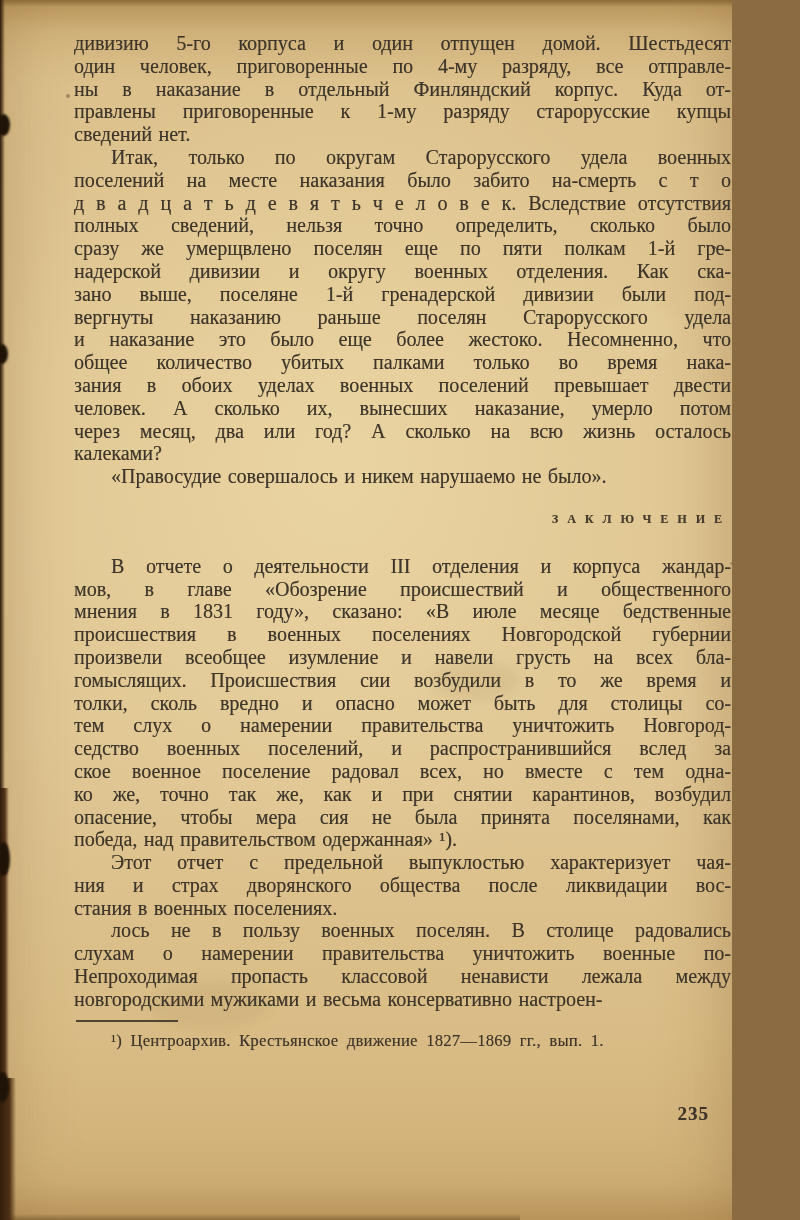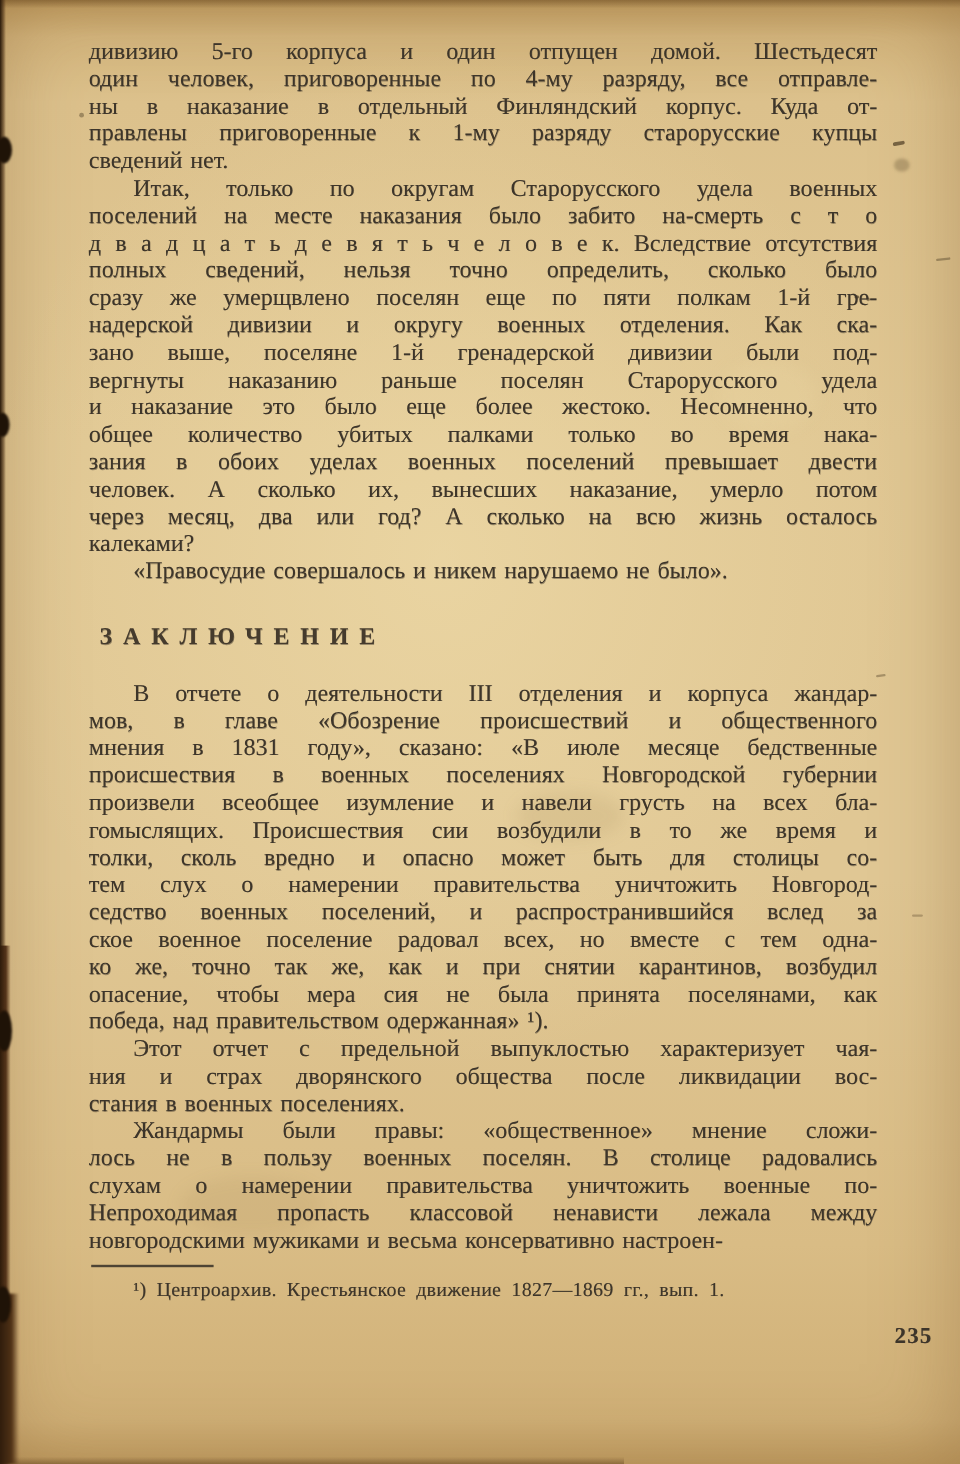--- a/index.html
+++ b/index.html
@@ -3,21 +3,21 @@
 <meta charset="utf-8">
 <style>
   html, body { margin: 0; padding: 0; }
   body {
     width: 800px; height: 1220px;
     font-family: "Liberation Serif", "DejaVu Serif", serif;
     background: #8a6b42;
   }
   .page {
     position: relative;
-    width: 800px; height: 1220px;
+    width: 732px; height: 1220px;
     overflow: hidden;
     background:
       radial-gradient(ellipse 70% 50% at 46% 38%, rgba(243,225,175,0.50), rgba(243,225,175,0) 70%),
       linear-gradient(180deg, #c3a063 0%, #d5b77f 2.5%, #dcc18c 7%, #e0c793 30%, #e0c794 60%, #d9bc85 85%, #d0b077 97%, #c5a266 100%);
     box-shadow: inset 0 0 70px rgba(125, 88, 42, 0.38);
   }
 
   
   .text-block {
     position: absolute;
@@ -31,26 +31,26 @@
   .para { margin: 0; }
   .line {
     text-align: justify;
     text-align-last: justify;
     white-space: normal;
   }
   .line.last { text-align-last: left; }
   .para.indent .line:first-child { text-indent: 37px; }
 
   .heading {
-    margin: 32px 0 24px 0;
-    font-size: 20px;
+    margin: 20px 0 24px 0;
+    font-size: 12px;
     font-weight: 700;
     letter-spacing: 9px;
     text-indent: 9px;
-    text-align: left;
+    text-align: right;
     color: #453b2d;
   }
 
   .footnote-sep {
     width: 102px; height: 0;
     border-top: 2px solid #4e4434;
     margin: 9px 0 9px 2px;
   }
   .footnote {
     font-size: 16.5px;
@@ -184,21 +184,20 @@
           <div class="line">ко же, точно так же, как и при снятии карантинов, возбудил</div>
           <div class="line">опасение, чтобы мера сия не была принята поселянами, как</div>
           <div class="line last">победа, над правительством одержанная» ¹).</div>
         </div>
         <div class="para indent">
           <div class="line">Этот отчет с предельной выпуклостью характеризует чая-</div>
           <div class="line">ния и страх дворянского общества после ликвидации вос-</div>
           <div class="line last">стания в военных поселениях.</div>
         </div>
         <div class="para indent">
-          <div class="line">Жандармы были правы: «общественное» мнение сложи-</div>
           <div class="line">лось не в пользу военных поселян. В столице радовались</div>
           <div class="line">слухам о намерении правительства уничтожить военные по-</div>
           <div class="line">Непроходимая пропасть классовой ненависти лежала между</div>
           <div class="line last">новгородскими мужиками и весьма консервативно настроен-</div>
         </div>
       </div>
     <div class="footnote-sep"></div>
     <div class="footnote">¹) Центроархив. Крестьянское движение 1827—1869 гг., вып. 1.</div>
   </div>
 

